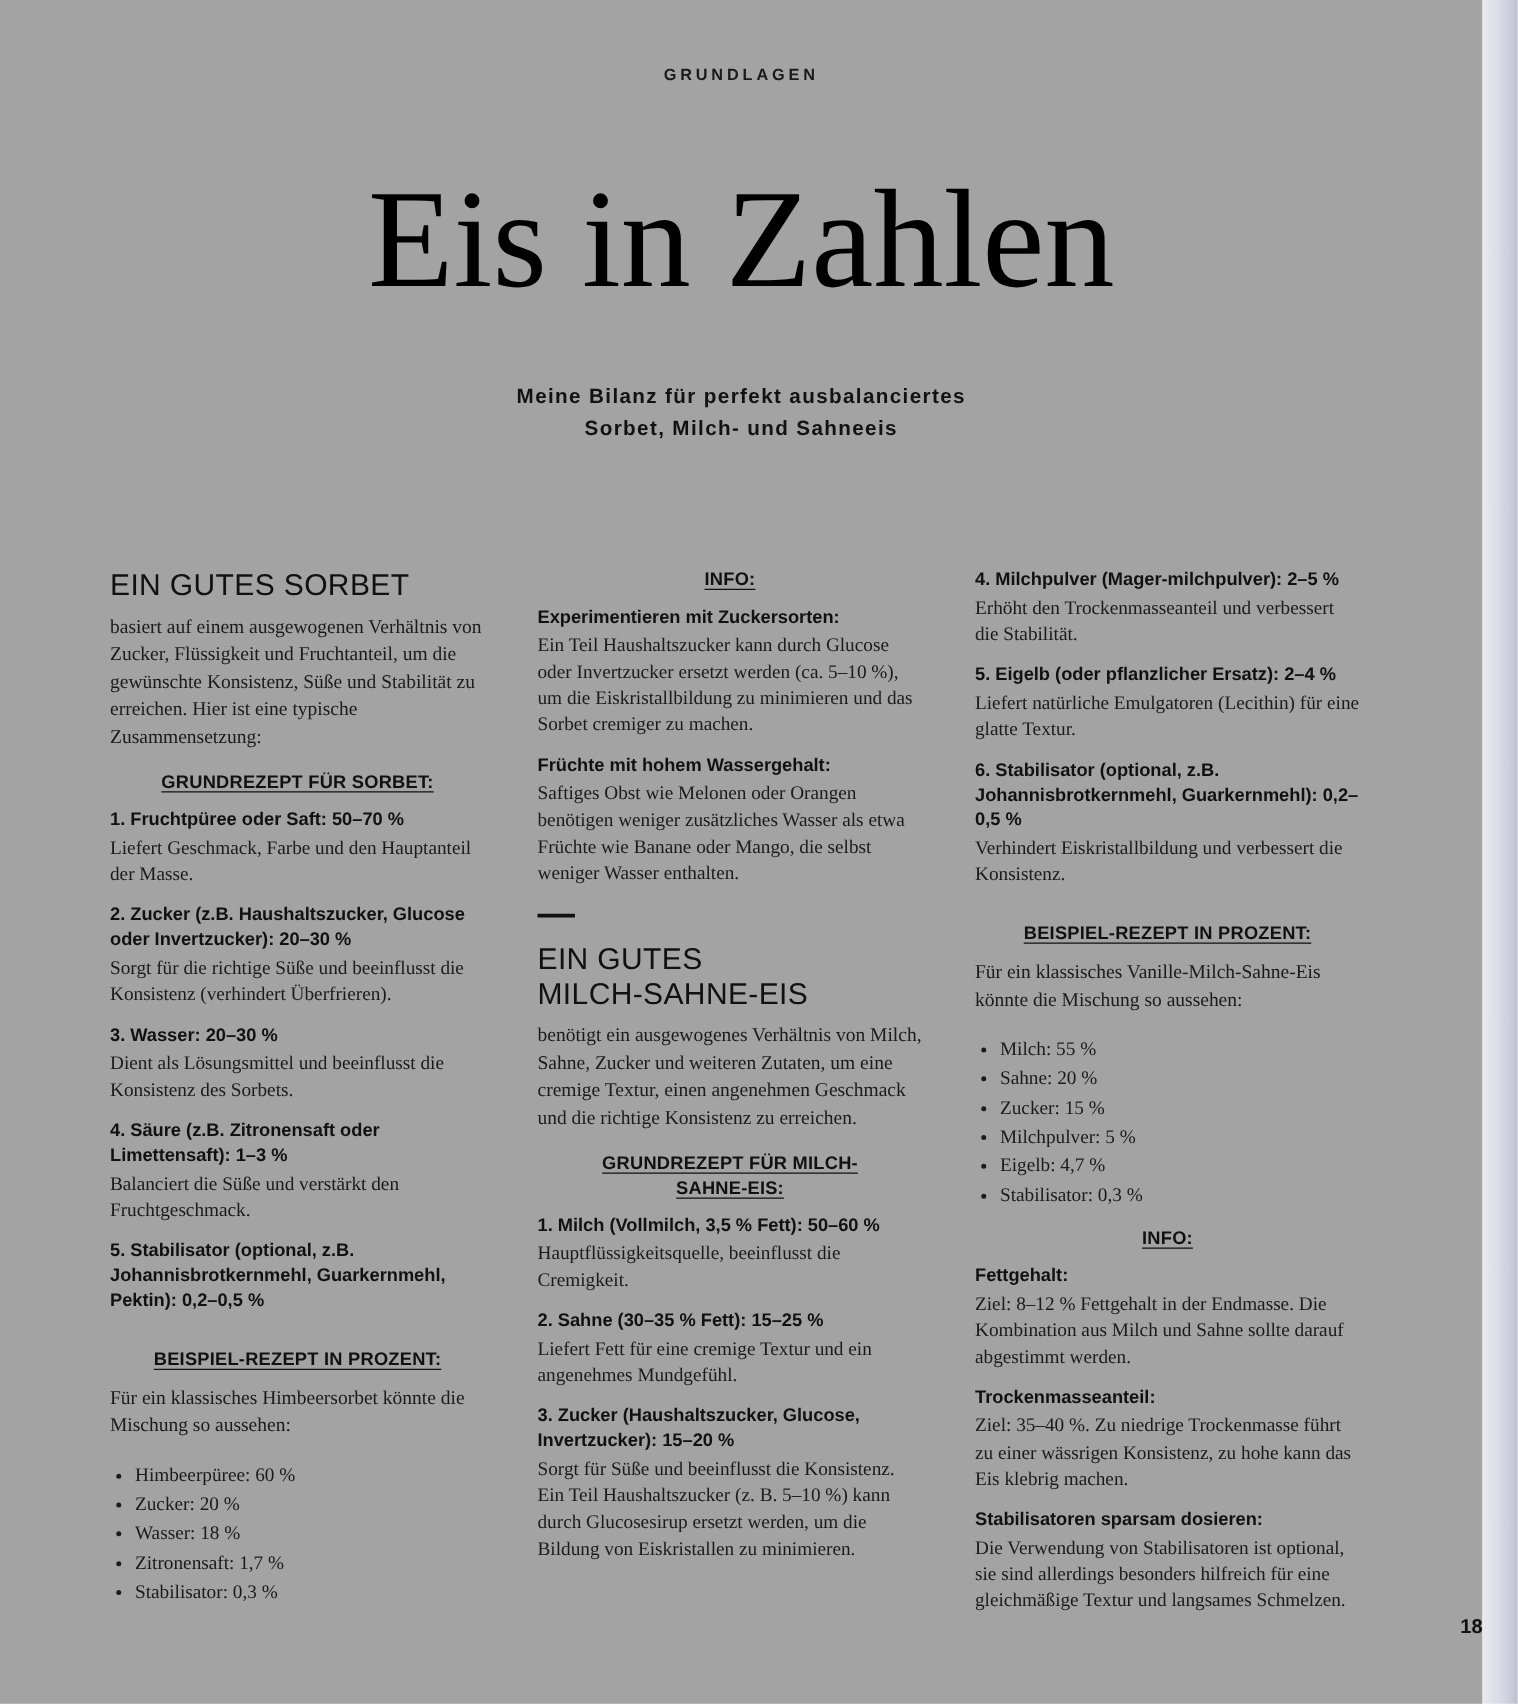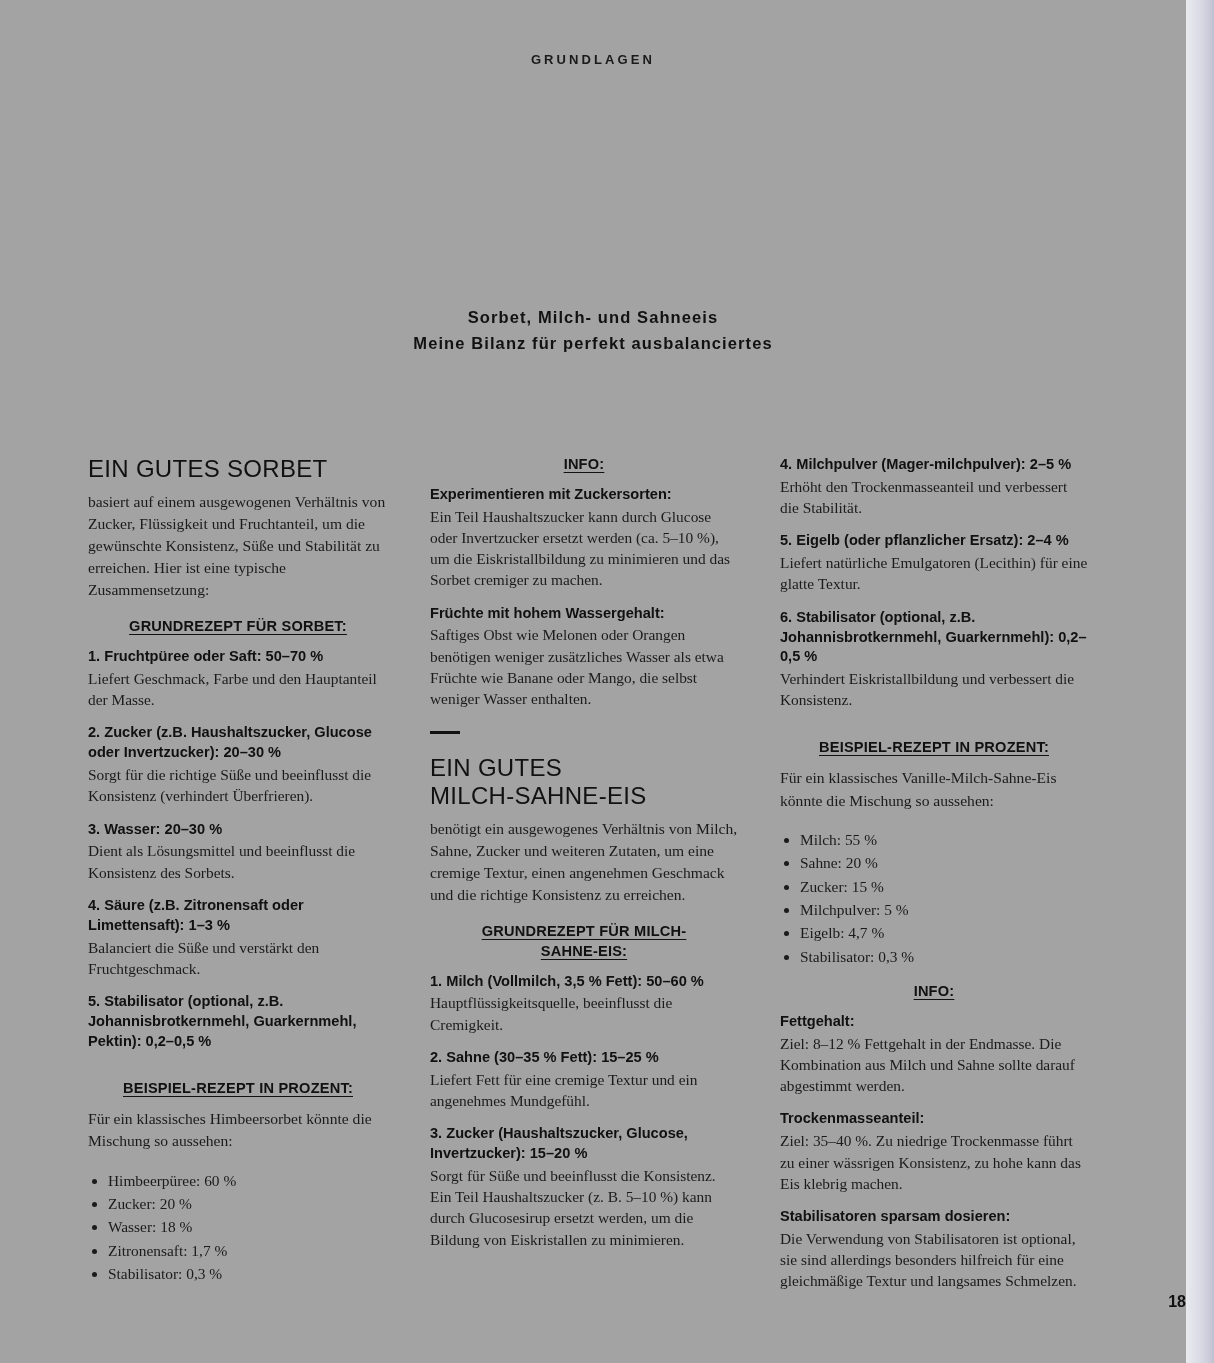--- a/index.html
+++ b/index.html
@@ -161,24 +161,25 @@
     color: #111;
   }
 </style>
 </head>
 <body>
 
 <div class="page">
 
   <div class="running-head">GRUNDLAGEN</div>
 
+  <div class="title">Eis in Zahlen</div>
 
   <div class="subtitle">
+    <div>Meine Bilanz für perfekt ausbalanciertes</div>
     <div>Sorbet, Milch- und Sahneeis</div>
-    <div>Meine Bilanz für perfekt ausbalanciertes</div>
   </div>
 
   <div class="columns">
 
     <div class="col col-1">
       <h2 class="sec">EIN GUTES SORBET</h2>
       <p class="body-text">basiert auf einem ausgewogenen Verhältnis von Zucker, Flüssigkeit und Fruchtanteil, um die gewünschte Konsistenz, Süße und Stabilität zu erreichen. Hier ist eine typische Zusammensetzung:</p>
 
       <div class="subhead underline">GRUNDREZEPT FÜR SORBET:</div>
       <div class="gap-small"></div>

